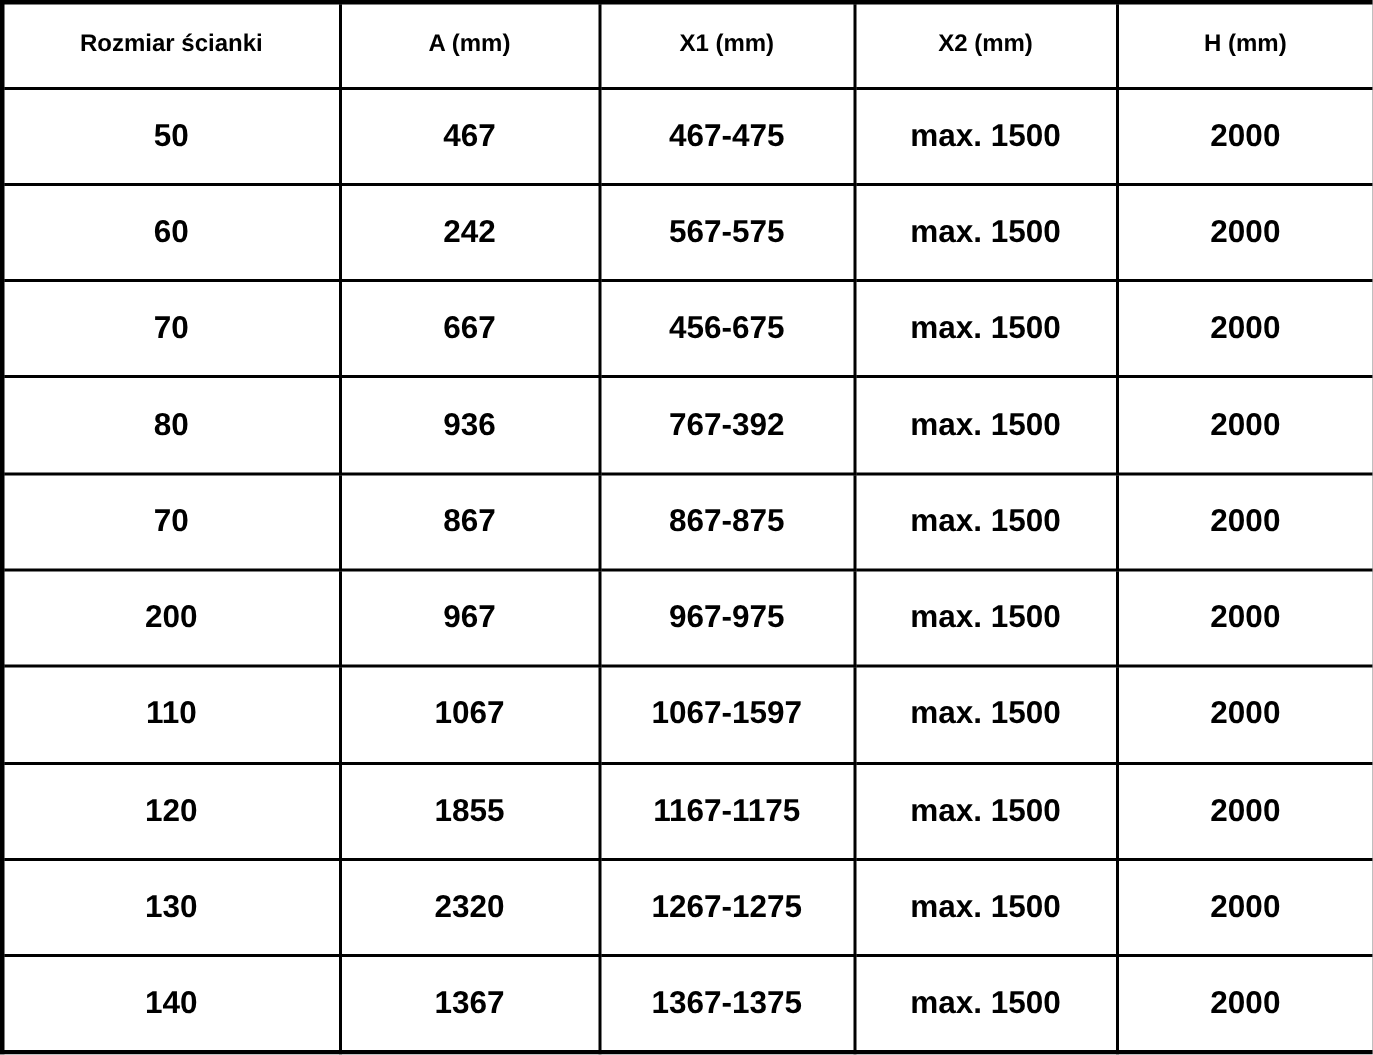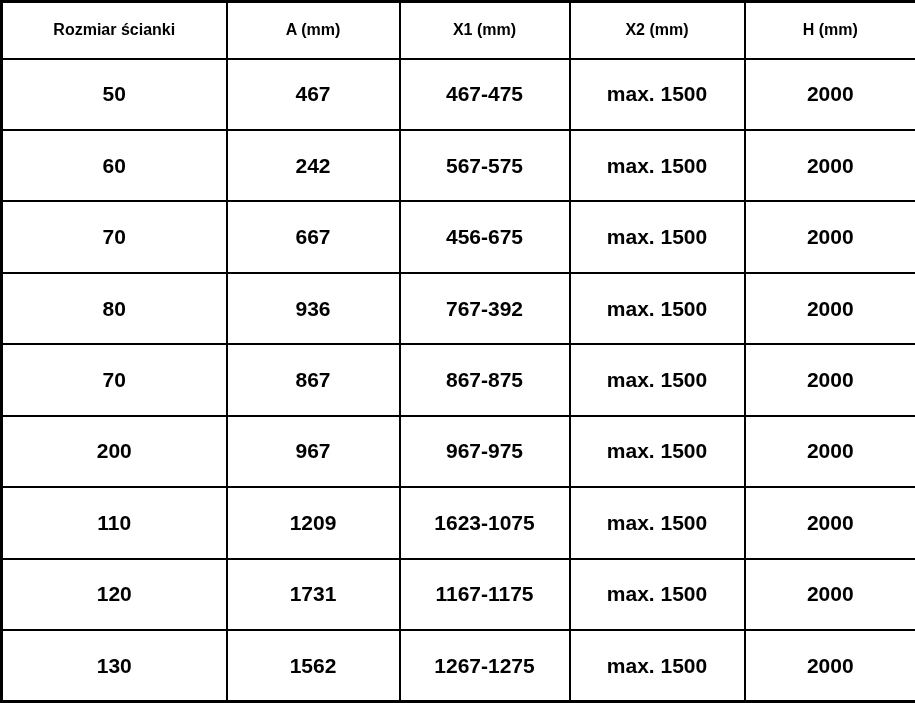--- a/index.html
+++ b/index.html
@@ -111,34 +111,41 @@
         </tr>
         <tr>
           <td>200</td>
           <td>967</td>
           <td>967-975</td>
           <td>max. 1500</td>
           <td>2000</td>
         </tr>
         <tr>
           <td>110</td>
-          <td>1209</td>
-          <td>1623-1075</td>
+          <td>1067</td>
+          <td>1067-1597</td>
           <td>max. 1500</td>
           <td>2000</td>
         </tr>
         <tr>
           <td>120</td>
-          <td>1731</td>
+          <td>1855</td>
           <td>1167-1175</td>
           <td>max. 1500</td>
           <td>2000</td>
         </tr>
         <tr>
           <td>130</td>
-          <td>1562</td>
+          <td>2320</td>
           <td>1267-1275</td>
+          <td>max. 1500</td>
+          <td>2000</td>
+        </tr>
+        <tr>
+          <td>140</td>
+          <td>1367</td>
+          <td>1367-1375</td>
           <td>max. 1500</td>
           <td>2000</td>
         </tr>
       </tbody>
   </table>
 </div>
 
 </body></html>

